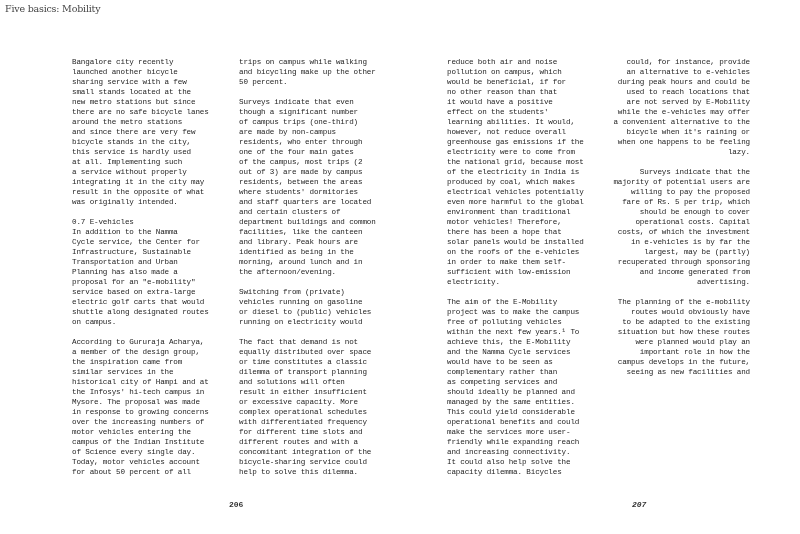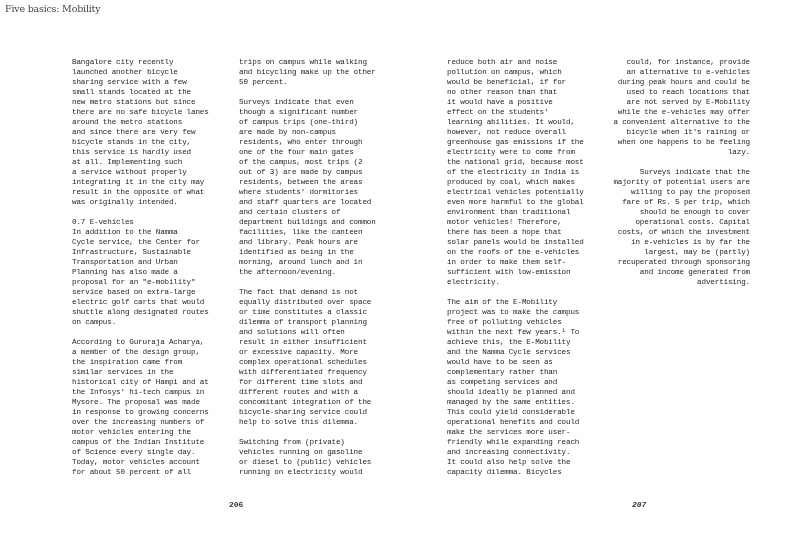--- a/index.html
+++ b/index.html
@@ -83,38 +83,38 @@
 residents, between the areas
 where students' dormitories
 and staff quarters are located
 and certain clusters of
 department buildings and common
 facilities, like the canteen
 and library. Peak hours are
 identified as being in the
 morning, around lunch and in
 the afternoon/evening.</p>
+    <p>Switching from (private)
+vehicles running on gasoline
+or diesel to (public) vehicles
+running on electricity would</p>
     <p>The fact that demand is not
 equally distributed over space
 or time constitutes a classic
 dilemma of transport planning
 and solutions will often
 result in either insufficient
 or excessive capacity. More
 complex operational schedules
 with differentiated frequency
 for different time slots and
 different routes and with a
 concomitant integration of the
 bicycle-sharing service could
 help to solve this dilemma.</p>
-    <p>Switching from (private)
-vehicles running on gasoline
-or diesel to (public) vehicles
-running on electricity would</p>
   </div>
 
   <div class="col c3">
     <p>reduce both air and noise
 pollution on campus, which
 would be beneficial, if for
 no other reason than that
 it would have a positive
 effect on the students'
 learning abilities. It would,
@@ -170,18 +170,26 @@
 willing to pay the proposed
 fare of Rs. 5 per trip, which
 should be enough to cover
 operational costs. Capital
 costs, of which the investment
 in e-vehicles is by far the
 largest, may be (partly)
 recuperated through sponsoring
 and income generated from
 advertising.</p>
+    <p>The planning of the e-mobility
+routes would obviously have
+to be adapted to the existing
+situation but how these routes
+were planned would play an
+important role in how the
+campus develops in the future,
+seeing as new facilities and</p>
   </div>
 
   <div class="page-num pn-left">206</div>
   <div class="page-num pn-right">207</div>
 
 </div>
 
 </body></html>

